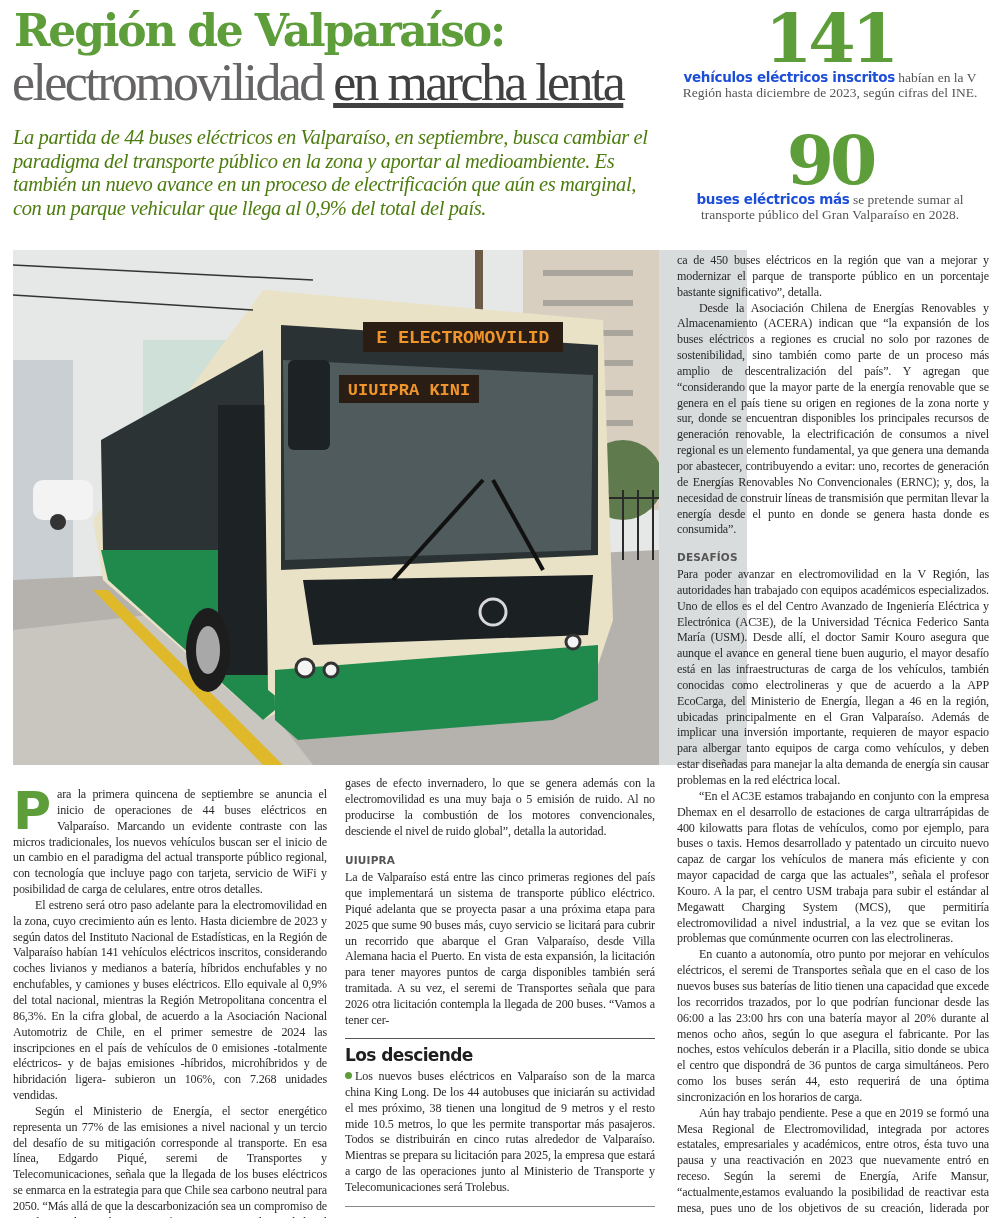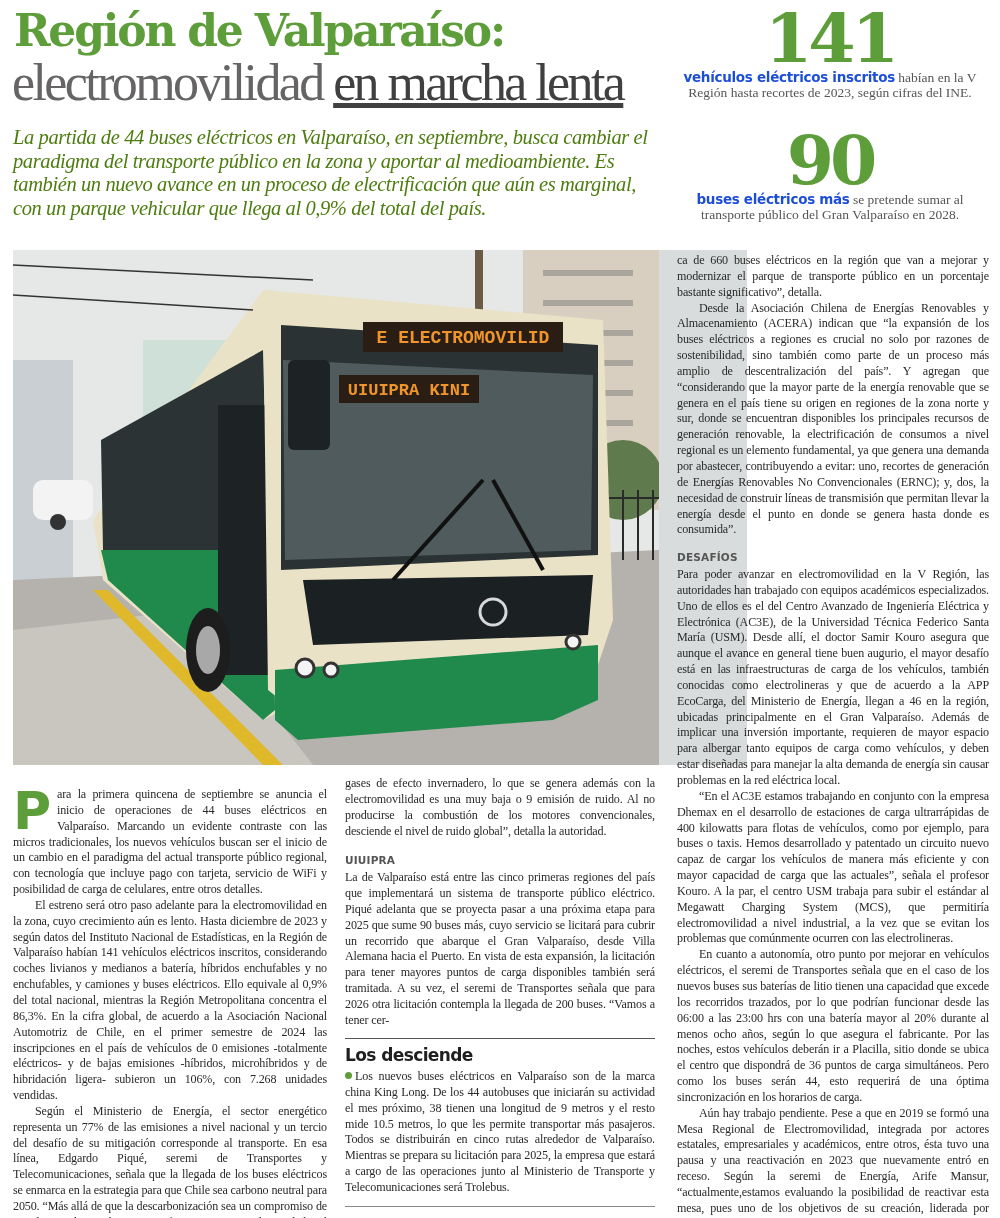--- a/index.html
+++ b/index.html
@@ -70,21 +70,21 @@
 <div class="abs hl1">Región de Valparaíso:</div>
 <div class="abs hl2">
   <span class="gray">electromovilidad</span><span> </span><span class="teal">en marcha lenta</span>
 </div>
 
 <div class="abs lead">La partida de 44 buses eléctricos en Valparaíso, en septiembre, busca cambiar el paradigma del transporte público en la zona y aportar al medioambiente. Es también un nuevo avance en un proceso de electrificación que aún es marginal, con un parque vehicular que llega al 0,9% del total del país.</div>
 
 <div class="abs stat" style="top:6px;">
   <div class="num">141</div>
   <div class="cap">
-    <b>vehículos eléctricos inscritos</b><span> habían en la V Región hasta recortes de 2023, según cifras del INE.</span>
+    <b>vehículos eléctricos inscritos</b><span> habían en la V Región hasta diciembre de 2023, según cifras del INE.</span>
   </div>
 </div>
 <div class="abs stat" style="top:128px;">
   <div class="num">90</div>
   <div class="cap">
     <b>buses eléctricos más</b><span> se pretende sumar al transporte público del Gran Valparaíso en 2028.</span>
   </div>
 </div>
 
 <div class="abs photo">
@@ -159,33 +159,33 @@
   </svg>
 </div>
 
 <div class="abs col" style="left:13px; top:787px; width:314px;">
   <p class="noind"><span class="dropcap">P</span><span>ara la primera quincena de septiembre se anuncia el inicio de operaciones de 44 buses eléctricos en Valparaíso. Marcando un evidente contraste con las micros tradicionales, los nuevos vehículos buscan ser el inicio de un cambio en el paradigma del actual transporte público regional, con tecnología que incluye pago con tarjeta, servicio de WiFi y posibilidad de carga de celulares, entre otros detalles.</span></p>
   <p>El estreno será otro paso adelante para la electromovilidad en la zona, cuyo crecimiento aún es lento. Hasta diciembre de 2023 y según datos del Instituto Nacional de Estadísticas, en la Región de Valparaíso habían 141 vehículos eléctricos inscritos, considerando coches livianos y medianos a batería, híbridos enchufables y no enchufables, y camiones y buses eléctricos. Ello equivale al 0,9% del total nacional, mientras la Región Metropolitana concentra el 86,3%. En la cifra global, de acuerdo a la Asociación Nacional Automotriz de Chile, en el primer semestre de 2024 las inscripciones en el país de vehículos de 0 emisiones -totalmente eléctricos- y de bajas emisiones -híbridos, microhíbridos y de hibridación ligera- subieron un 106%, con 7.268 unidades vendidas.</p>
   <p>Según el Ministerio de Energía, el sector energético representa un 77% de las emisiones a nivel nacional y un tercio del desafío de su mitigación corresponde al transporte. En esa línea, Edgardo Piqué, seremi de Transportes y Telecomunicaciones, señala que la llegada de los buses eléctricos se enmarca en la estrategia para que Chile sea carbono neutral para 2050. “Más allá de que la descarbonización sea un compromiso de Estado, que de por sí genera un efecto virtuoso para las ciudades el bajar las emisiones de</p>
 </div>
 
 <div class="abs col" style="left:345px; top:776px; width:310px;">
-  <p class="noind">gases de efecto invernadero, lo que se genera además con la electromovilidad es una muy baja o 9 emisión de ruido. Al no producirse la combustión de los motores convencionales, desciende el nivel de ruido global”, detalla la autoridad.</p>
+  <p class="noind">gases de efecto invernadero, lo que se genera además con la electromovilidad es una muy baja o 5 emisión de ruido. Al no producirse la combustión de los motores convencionales, desciende el nivel de ruido global”, detalla la autoridad.</p>
   <div class="sub" style="margin-top:14px;">UIUIPRA</div>
   <p class="noind">La de Valparaíso está entre las cinco primeras regiones del país que implementará un sistema de transporte público eléctrico. Piqué adelanta que se proyecta pasar a una próxima etapa para 2025 que sume 90 buses más, cuyo servicio se licitará para cubrir un recorrido que abarque el Gran Valparaíso, desde Villa Alemana hacia el Puerto. En vista de esta expansión, la licitación para tener mayores puntos de carga disponibles también será tramitada. A su vez, el seremi de Transportes señala que para 2026 otra licitación contempla la llegada de 200 buses.  “Vamos a tener cer-</p>
 </div>
 
 <div class="abs box" style="top:1038px;">
   <h3>Los desciende</h3>
   <div class="col" style="margin-bottom:10px;">
     <p class="noind"><span class="dot"></span><span>Los nuevos buses eléctricos en Valparaíso son de la marca china King Long. De los 44 autobuses que iniciarán su actividad el mes próximo, 38 tienen una longitud de 9 metros y el resto mide 10.5 metros, lo que les permite transportar más pasajeros. Todos se distribuirán en cinco rutas alrededor de Valparaíso. Mientras se prepara su licitación para 2025, la empresa que estará a cargo de las operaciones junto al Ministerio de Transporte y Telecomunicaciones será Trolebus.</span></p>
   </div>
 </div>
 
 <div class="abs col" style="left:677px; top:253px; width:312px;">
-  <p class="noind">ca de 660 buses eléctricos en la región que van a mejorar y modernizar el parque de transporte público en un porcentaje bastante significativo”, detalla.</p>
+  <p class="noind">ca de 450 buses eléctricos en la región que van a mejorar y modernizar el parque de transporte público en un porcentaje bastante significativo”, detalla.</p>
   <p>Desde la Asociación Chilena de Energías Renovables y Almacenamiento (ACERA) indican que “la expansión de los buses eléctricos a regiones es crucial no solo por razones de sostenibilidad, sino también como parte de un proceso más amplio de descentralización del país”. Y agregan que “considerando que la mayor parte de la energía renovable que se genera en el país tiene su origen en regiones de la zona norte y sur, donde se encuentran disponibles los principales recursos de generación renovable, la electrificación de consumos a nivel regional es un elemento fundamental, ya que genera una demanda por abastecer, contribuyendo a evitar: uno, recortes de generación de Energías Renovables No Convencionales (ERNC); y, dos, la necesidad de construir líneas de transmisión que permitan llevar la energía desde el punto en donde se genera hasta donde es consumida”.</p>
   <div class="sub" style="margin-top:12px;">DESAFÍOS</div>
   <p class="noind">Para poder avanzar en electromovilidad en la V Región, las autoridades han trabajado con equipos académicos especializados. Uno de ellos es el del Centro Avanzado de Ingeniería Eléctrica y Electrónica (AC3E), de la Universidad Técnica Federico Santa María (USM). Desde allí, el doctor Samir Kouro asegura que aunque el avance en general tiene buen augurio, el mayor desafío está en las infraestructuras de carga de los vehículos, también conocidas como electrolineras y que de acuerdo a la APP EcoCarga, del Ministerio de Energía, llegan a 46 en la región, ubicadas principalmente en el Gran Valparaíso. Además de implicar una inversión importante, requieren de mayor espacio para albergar tanto  equipos de carga como vehículos, y deben estar diseñadas para manejar la alta demanda de energía sin causar problemas en la red eléctrica local.</p>
   <p>“En el AC3E estamos trabajando en conjunto con la empresa Dhemax en el desarrollo de estaciones de carga ultrarrápidas de 400 kilowatts para flotas de vehículos, como por ejemplo, para buses o taxis. Hemos desarrollado y patentado un circuito nuevo capaz de cargar los vehículos de manera más eficiente y con mayor capacidad de carga que las actuales”, señala el profesor  Kouro.  A la par, el centro USM trabaja para subir el estándar al Megawatt Charging System (MCS), que permitiría electromovilidad a nivel industrial, a la vez que se evitan los problemas que comúnmente ocurren con las electrolineras.</p>
   <p>En cuanto a autonomía, otro punto por mejorar en vehículos eléctricos, el seremi de Transportes señala que en el caso de los nuevos buses sus baterías de litio tienen una capacidad que excede los recorridos trazados, por lo que podrían funcionar desde las 06:00 a las 23:00 hrs con una batería mayor al 20% durante al menos ocho años, según lo que asegura el fabricante. Por las noches, estos vehículos deberán ir a Placilla, sitio donde se ubica el centro que dispondrá de 36 puntos de carga simultáneos. Pero como los buses serán 44, esto requerirá de una óptima sincronización en los horarios de carga.</p>
   <p><span>Aún hay trabajo pendiente. Pese a que en 2019 se formó una Mesa Regional de Electromovilidad, integrada por actores estatales, empresariales y académicos, entre otros, ésta tuvo una pausa y una reactivación en 2023 que nuevamente entró en receso. Según la seremi de Energía, Arife Mansur, “actualmente,estamos evaluando la posibilidad de reactivar esta mesa, pues uno de los objetivos de su creación,  liderada por nuestra Seremía, fue contar con un espacio de colaboración y trabajo público privado que permitiera potenciar el desarrollo de la movilidad sustentable a distintos niveles en la región”.</span> </p>
 </div>
 
 </body></html>

